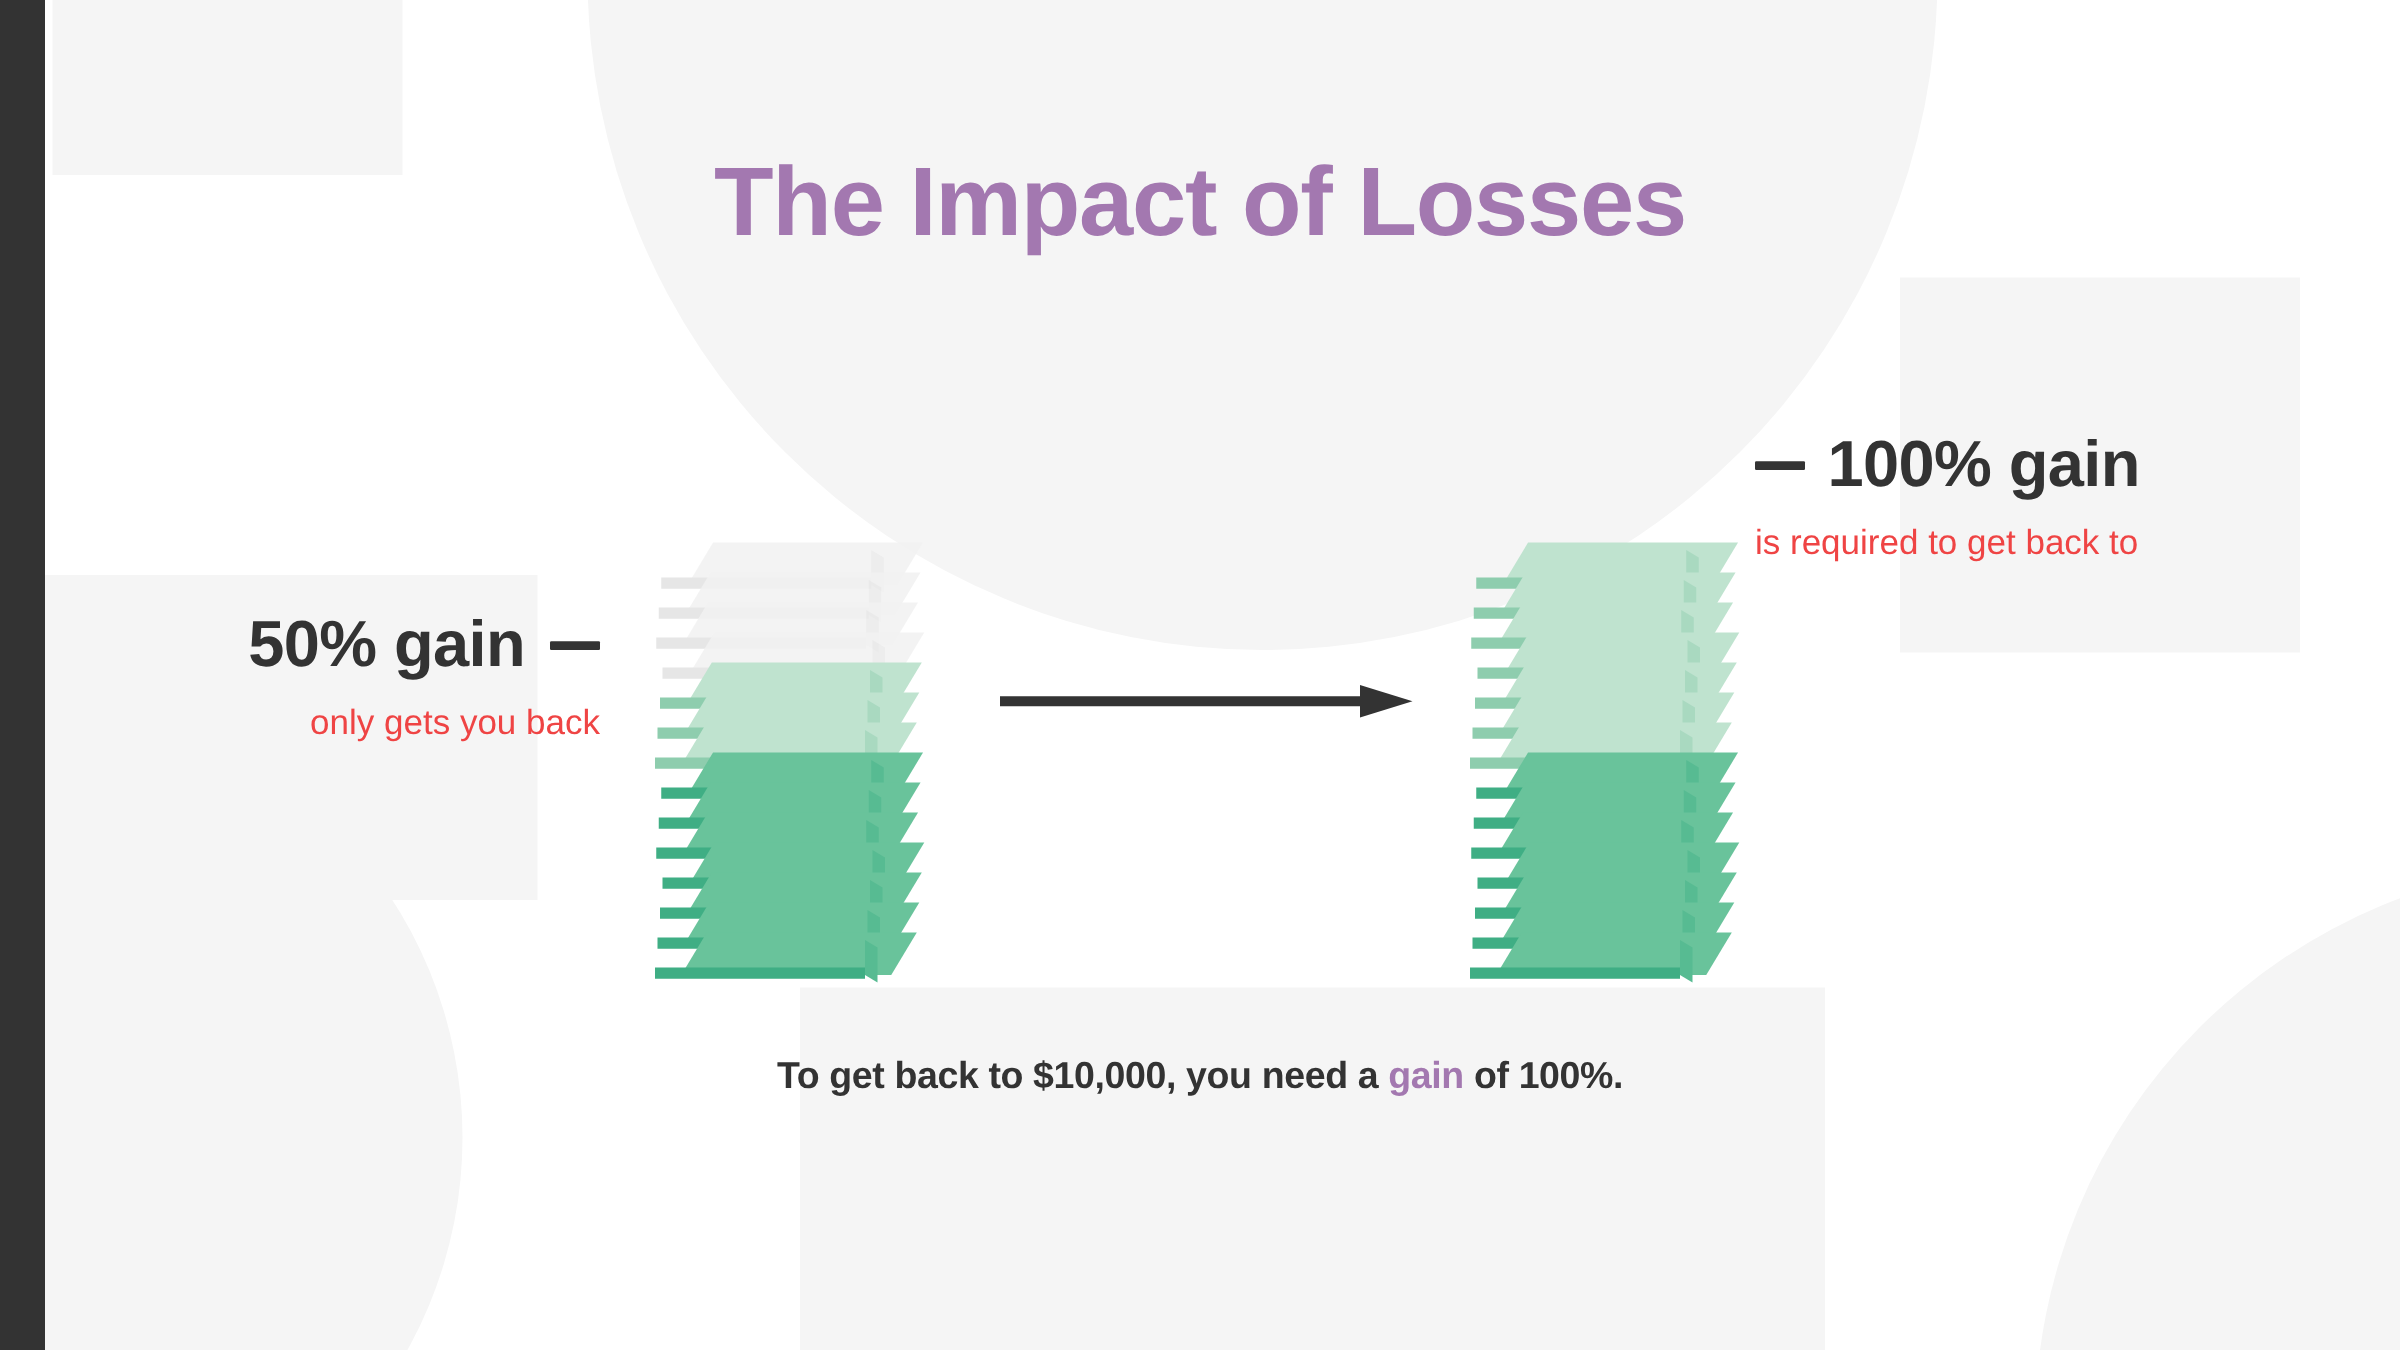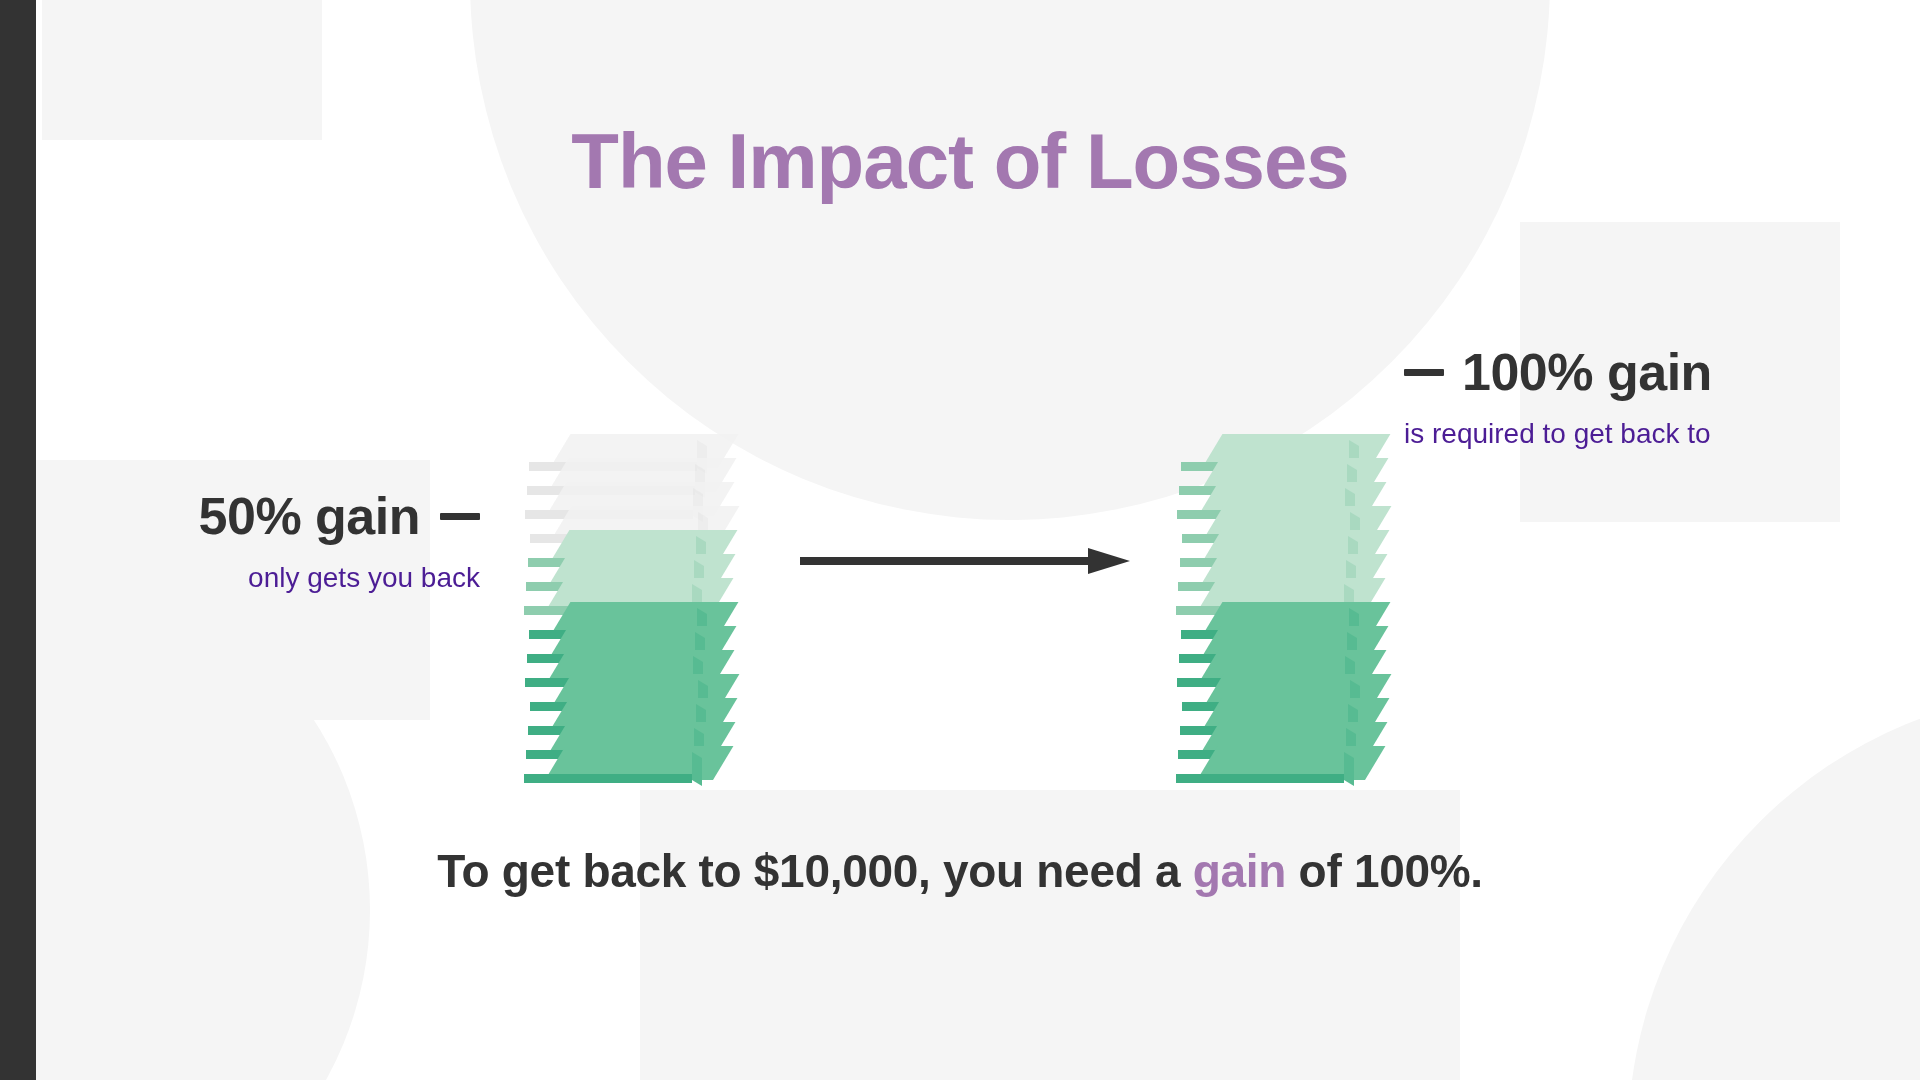--- a/index.html
+++ b/index.html
@@ -48,21 +48,21 @@
   }
 
   
   .callout { position:absolute; }
   .callout .headline {
     font-size:52px; font-weight:bold; color:#333333;
     letter-spacing:-0.5px; white-space:nowrap;
     display:flex; align-items:center;
   }
   .callout .sub {
-    font-size:28px; color:#4c1d95; line-height:1.25;
+    font-size:28px; color:#ef4444; line-height:1.25;
     margin-top:14px;
   }
 
   #callout-left { left:60px; top:440px; width:420px; text-align:right;margin-top:46px; }
   #callout-left .headline { justify-content:flex-end; }
 
   #callout-right { left:1404px; top:342px; width:460px; text-align:left; }
   #callout-right .headline { justify-content:flex-start;text-align:right; }
 
   .leader {
@@ -120,21 +120,21 @@
     width:0; height:0;
     border-top:13px solid transparent;
     border-bottom:13px solid transparent;
     border-left:42px solid #333333;
   }
 
   
   #takeaway {
     position:absolute; left:0; right:0; top:840px;
     text-align:center;
-    font-size:46px; font-weight:bold;
+    font-size:30px; font-weight:bold;
     color:#333333; line-height:1.38;
     letter-spacing:-0.3px;
   }
   #takeaway .accent { color:#a378b0; }
   #takeaway .line { display:block; }
 </style>
 </head>
 <body>
 
 <div id="slide">

